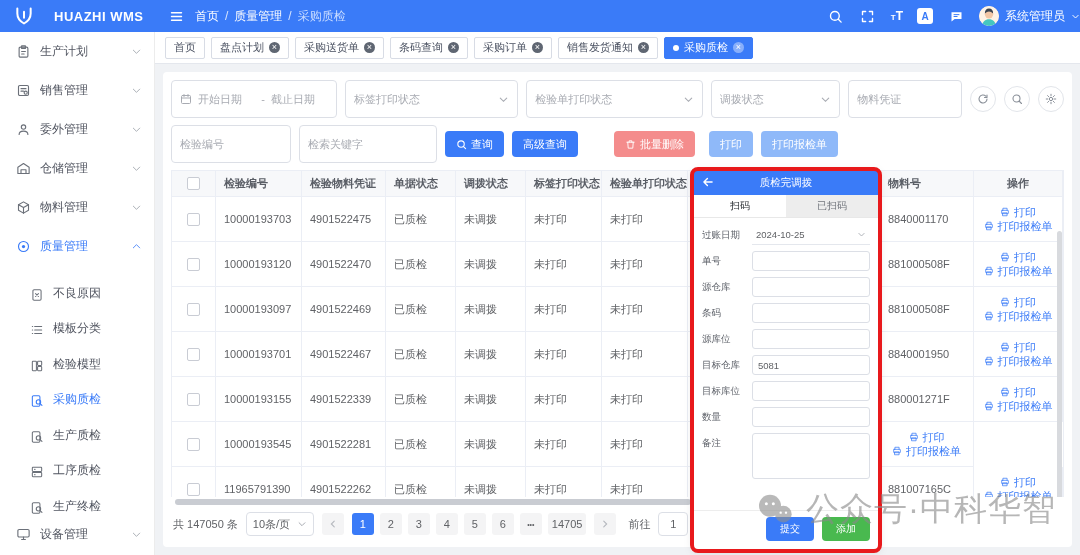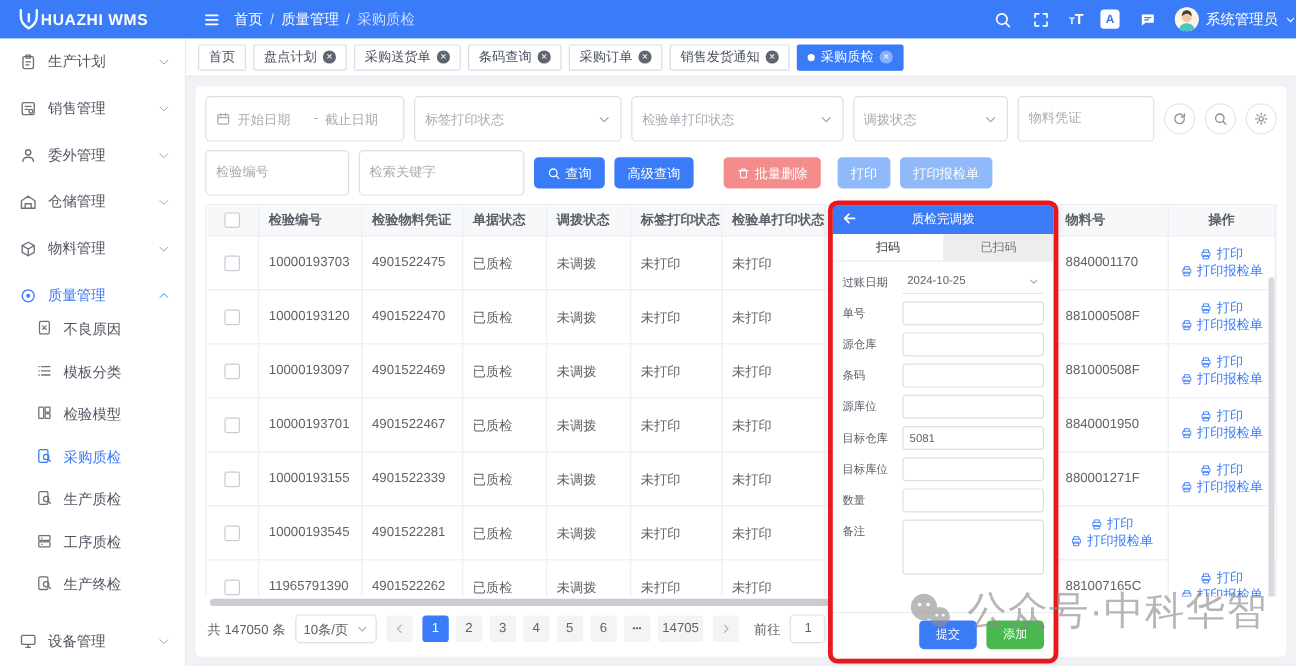--- a/index.html
+++ b/index.html
@@ -2,21 +2,21 @@
 <html><head>
 <meta charset="utf-8">
 <style>
   * { margin:0; padding:0; box-sizing:border-box; }
   html,body { width:1080px; height:555px; overflow:hidden; }
   body { font-family:"Liberation Sans","DejaVu Sans",sans-serif; font-size:12px; color:#606266; background:#fff; }
   .app { position:relative; width:1080px; height:555px; overflow:hidden; }
 
   
   .topbar { position:absolute; top:0; left:0; right:0; height:32px; background:#3a7bf8; display:flex; align-items:center; color:#fff; z-index:5; }
-  .brand { width:155px; display:flex; align-items:center; gap:0; padding-left:14px; flex:0 0 155px; }
+  .brand { width:155px; display:flex; align-items:center; gap:20px; padding-left:14px; flex:0 0 155px; }
   .brand .logo-mark { width:20px; height:20px; }
   .brand .brand-name { font-weight:bold; font-size:13px; letter-spacing:.5px; white-space:nowrap; }
   .crumb-zone { display:flex; align-items:center; gap:10px; padding-left:12px; flex:1; }
   .icon-btn { width:18px; height:18px; display:inline-flex; align-items:center; justify-content:center; cursor:pointer; }
   .icon-btn svg { width:15px; height:15px; }
   .breadcrumb { display:flex; align-items:center; gap:6px; font-size:12px; }
   .breadcrumb .sep { color:rgba(255,255,255,.8); }
   .breadcrumb .crumb { color:#fff; cursor:pointer; }
   .breadcrumb .crumb.current { color:#c9dcff; cursor:default; }
   .top-right { display:flex; align-items:center; gap:14px; }
@@ -27,21 +27,21 @@
   .user-name { font-size:12px; }
 
   
   .sidebar { position:absolute; top:32px; left:0; width:155px; bottom:0; background:#fff; border-right:1px solid #ececec; overflow:hidden; z-index:4; }
   .menu-item { height:39px; display:flex; align-items:center; gap:9px; padding:0 10px 0 16px; color:#515560; cursor:pointer; }
   .menu-item svg { width:15px; height:15px; flex:0 0 15px; color:#6b7079; }
   .menu-item .mi-label { flex:1; font-size:12px; white-space:nowrap; }
   .menu-item .mi-arrow svg { width:11px; height:11px; color:#9aa0a8; }
   .menu-item.active { color:#3a7bf8; }
   .menu-item.active svg { color:#3a7bf8; }
-  .submenu-item { height:35.5px; display:flex; align-items:flex-start; gap:9px; padding:0 10px 0 30px; color:#515560; cursor:pointer; }
+  .submenu-item { height:35.5px; display:flex; align-items:flex-end; gap:9px; padding:0 10px 0 30px; color:#515560; cursor:pointer; }
   .submenu-item svg { width:14px; height:14px; color:#6b7079; }
   .submenu-item .mi-label { font-size:12px; white-space:nowrap; }
   .submenu-item.active { color:#3a7bf8; }
   .submenu-item.active svg { color:#3a7bf8; }
 
   
   .main { position:absolute; top:32px; left:155px; right:0; bottom:0; background:#f0f2f5; display:flex; flex-direction:column; }
   .tabbar { height:32px; background:#fff; border-bottom:1px solid #e4e7ed; display:flex; align-items:center; gap:6px; padding:0 10px; flex:0 0 32px; }
   .tab { height:22px; display:inline-flex; align-items:center; gap:5px; padding:0 8px; border:1px solid #d8dce5; background:#fff; color:#495060; font-size:11px; cursor:pointer; border-radius:2px; white-space:nowrap; }
   .tab.active { background:#3a7bf8; border-color:#3a7bf8; color:#fff; }
@@ -459,21 +459,21 @@
           <button class="btn btn-primary">
             <svg viewBox="0 0 24 24" fill="none" stroke="#fff" stroke-width="2.4" stroke-linecap="round">
                 <circle cx="11" cy="11" r="7"></circle>
                 <path d="M21 21l-4.5-4.5"></path>
               </svg>
             <span>查询</span>
           </button>
           <button class="btn btn-primary">
             <span>高级查询</span>
           </button>
-          <button class="btn btn-soft-red" style="margin-left:17px;">
+          <button class="btn btn-soft-red" style="margin-left:28px;">
             <svg viewBox="0 0 24 24" fill="none" stroke="#fff" stroke-width="2" stroke-linecap="round" stroke-linejoin="round">
                 <path d="M4 7h16M9 7V4h6v3M6 7l1 13h10l1-13"></path>
               </svg>
             <span>批量删除</span>
           </button>
           <button class="btn btn-soft-blue" style="margin-left:6px;">
             <span>打印</span>
           </button>
           <button class="btn btn-soft-blue">
             <span>打印报检单</span>

